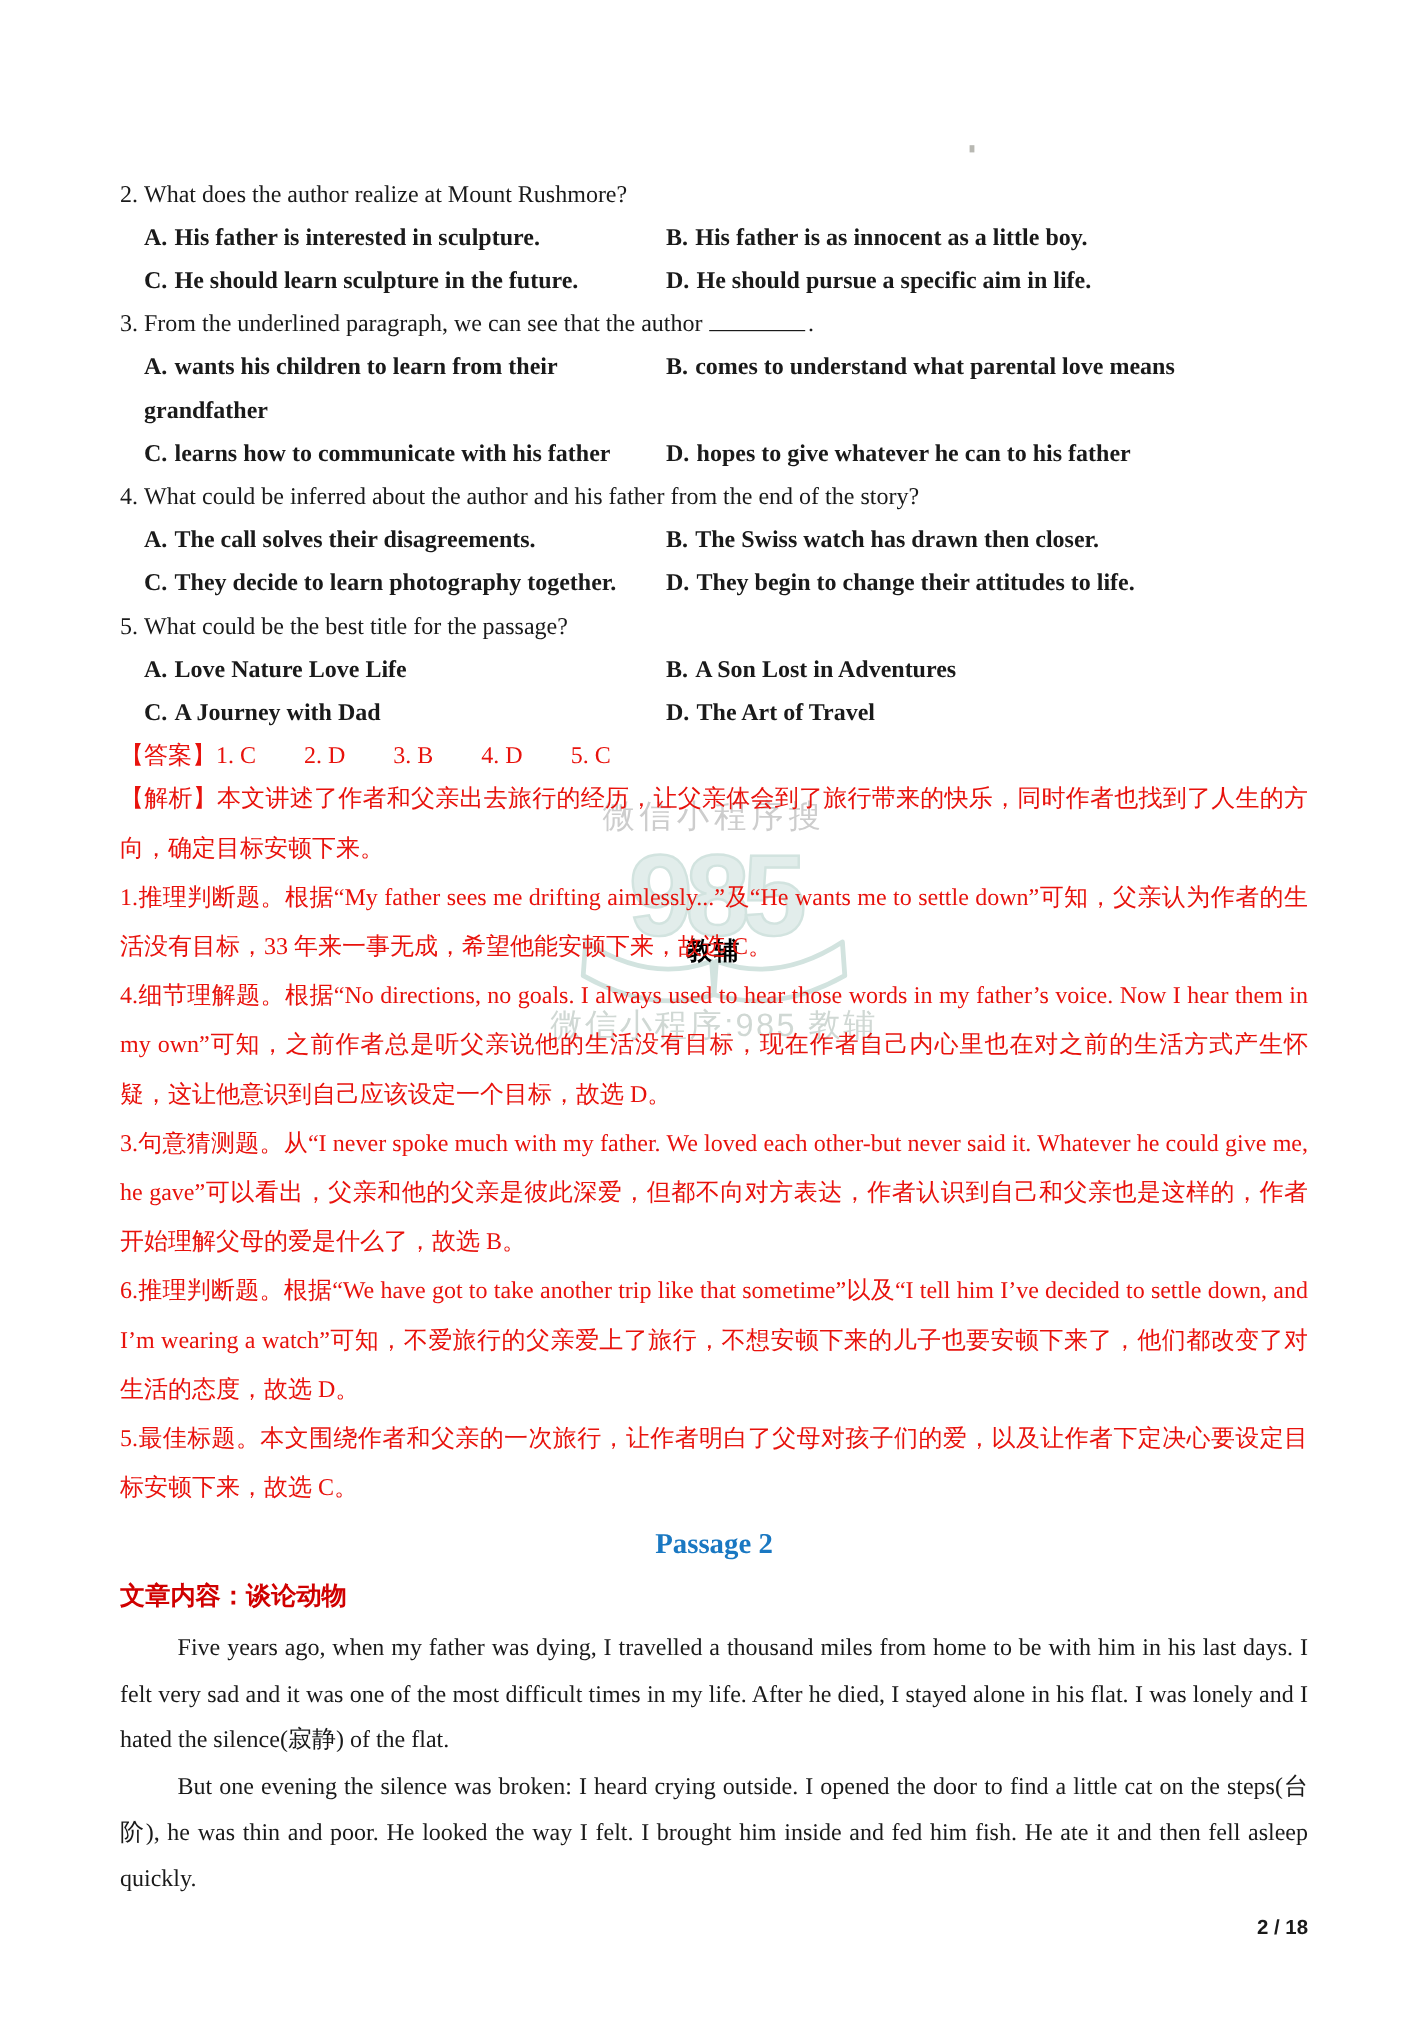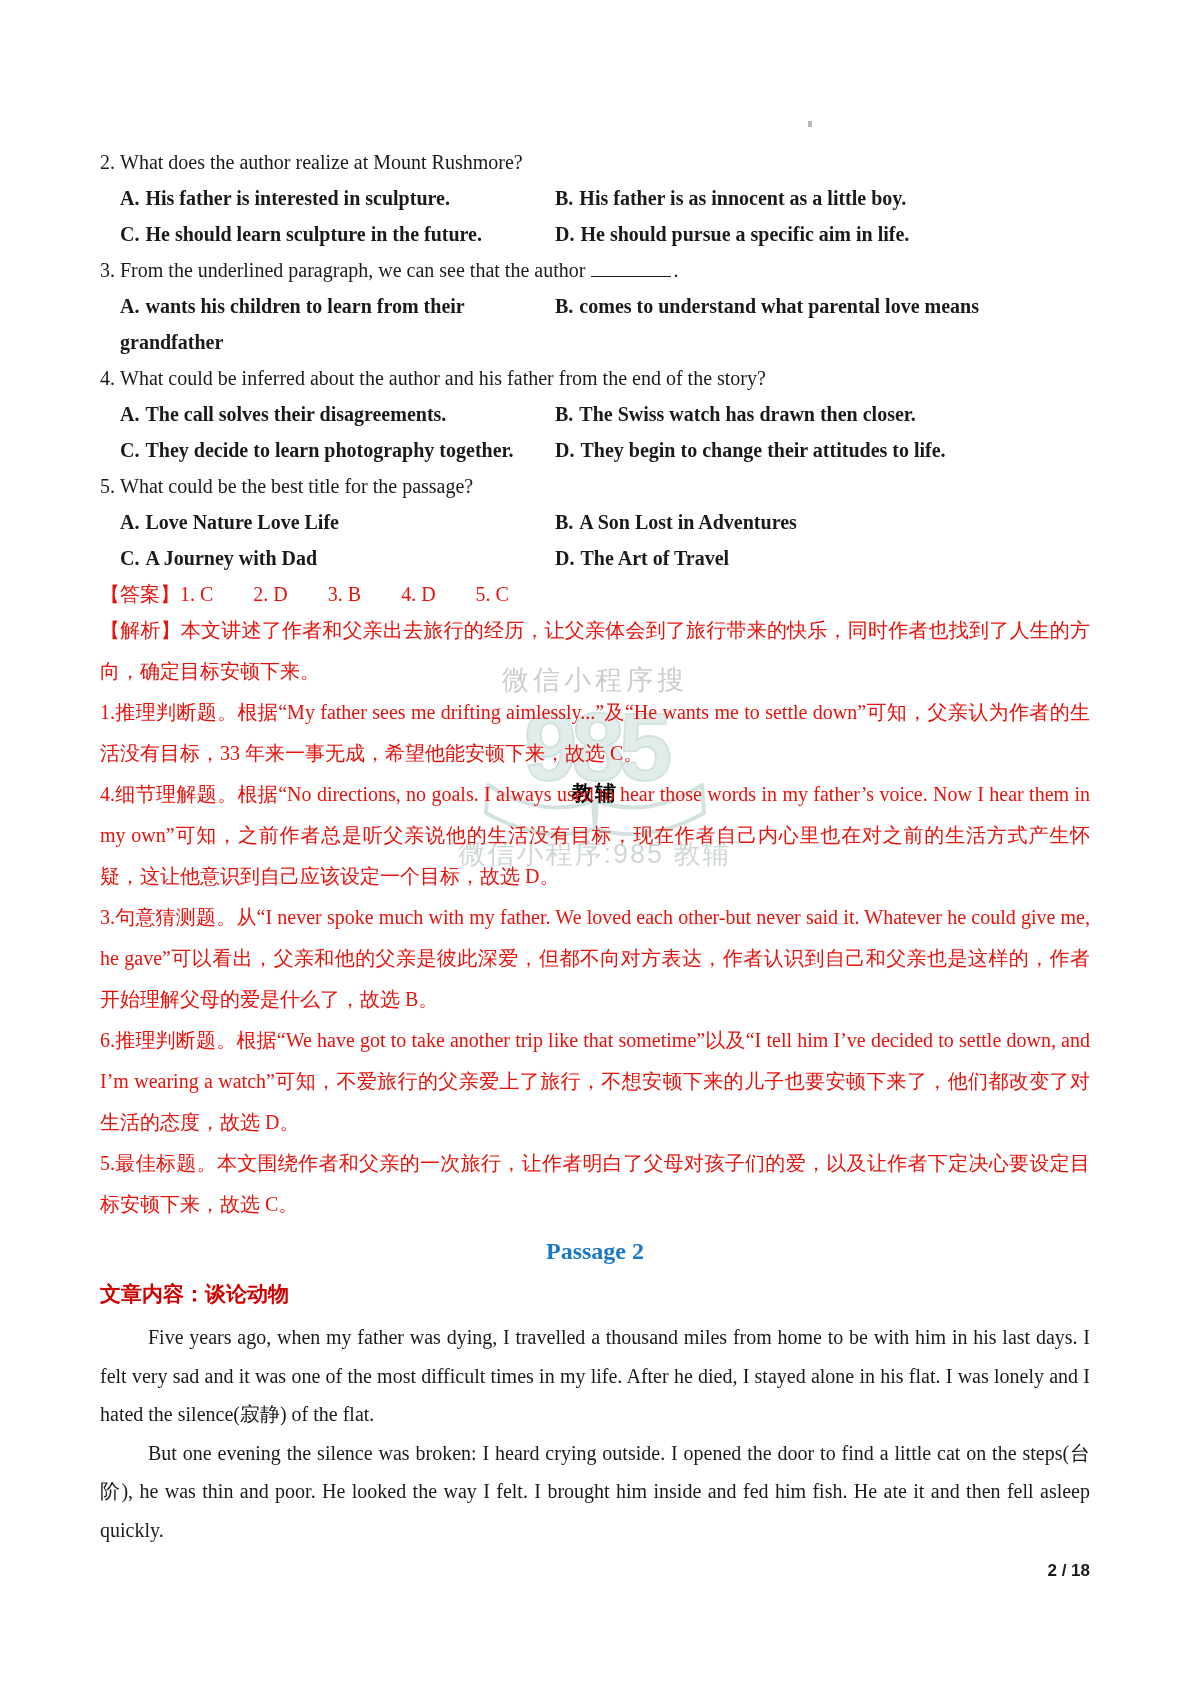--- a/index.html
+++ b/index.html
@@ -106,20 +106,24 @@
       <div class="opt-right"><span class="opt-label">D.</span><span>He should pursue a specific aim in life.</span></div>
     </div>
 
     <div class="stem-row">
       <span class="qnum">3.</span><span>From the underlined paragraph, we can see that the author</span><span class="blank"></span><span>.</span>
     </div>
     <div class="opts">
       <div class="opt-left"><span class="opt-label">A.</span><span>wants his children to learn from their grandfather</span></div>
       <div class="opt-right"><span class="opt-label">B.</span><span>comes to understand what parental love means</span></div>
     </div>
+    <div class="opts">
+      <div class="opt-left"><span class="opt-label">C.</span><span>learns how to communicate with his father</span></div>
+      <div class="opt-right"><span class="opt-label">D.</span><span>hopes to give whatever he can to his father</span></div>
+    </div>
 
     <div class="stem-row">
       <span class="qnum">4.</span><span>What could be inferred about the author and his father from the end of the story?</span>
     </div>
     <div class="opts">
       <div class="opt-left"><span class="opt-label">A.</span><span>The call solves their disagreements.</span></div>
       <div class="opt-right"><span class="opt-label">B.</span><span>The Swiss watch has drawn then closer.</span></div>
     </div>
     <div class="opts">
       <div class="opt-left"><span class="opt-label">C.</span><span>They decide to learn photography together.</span></div>

